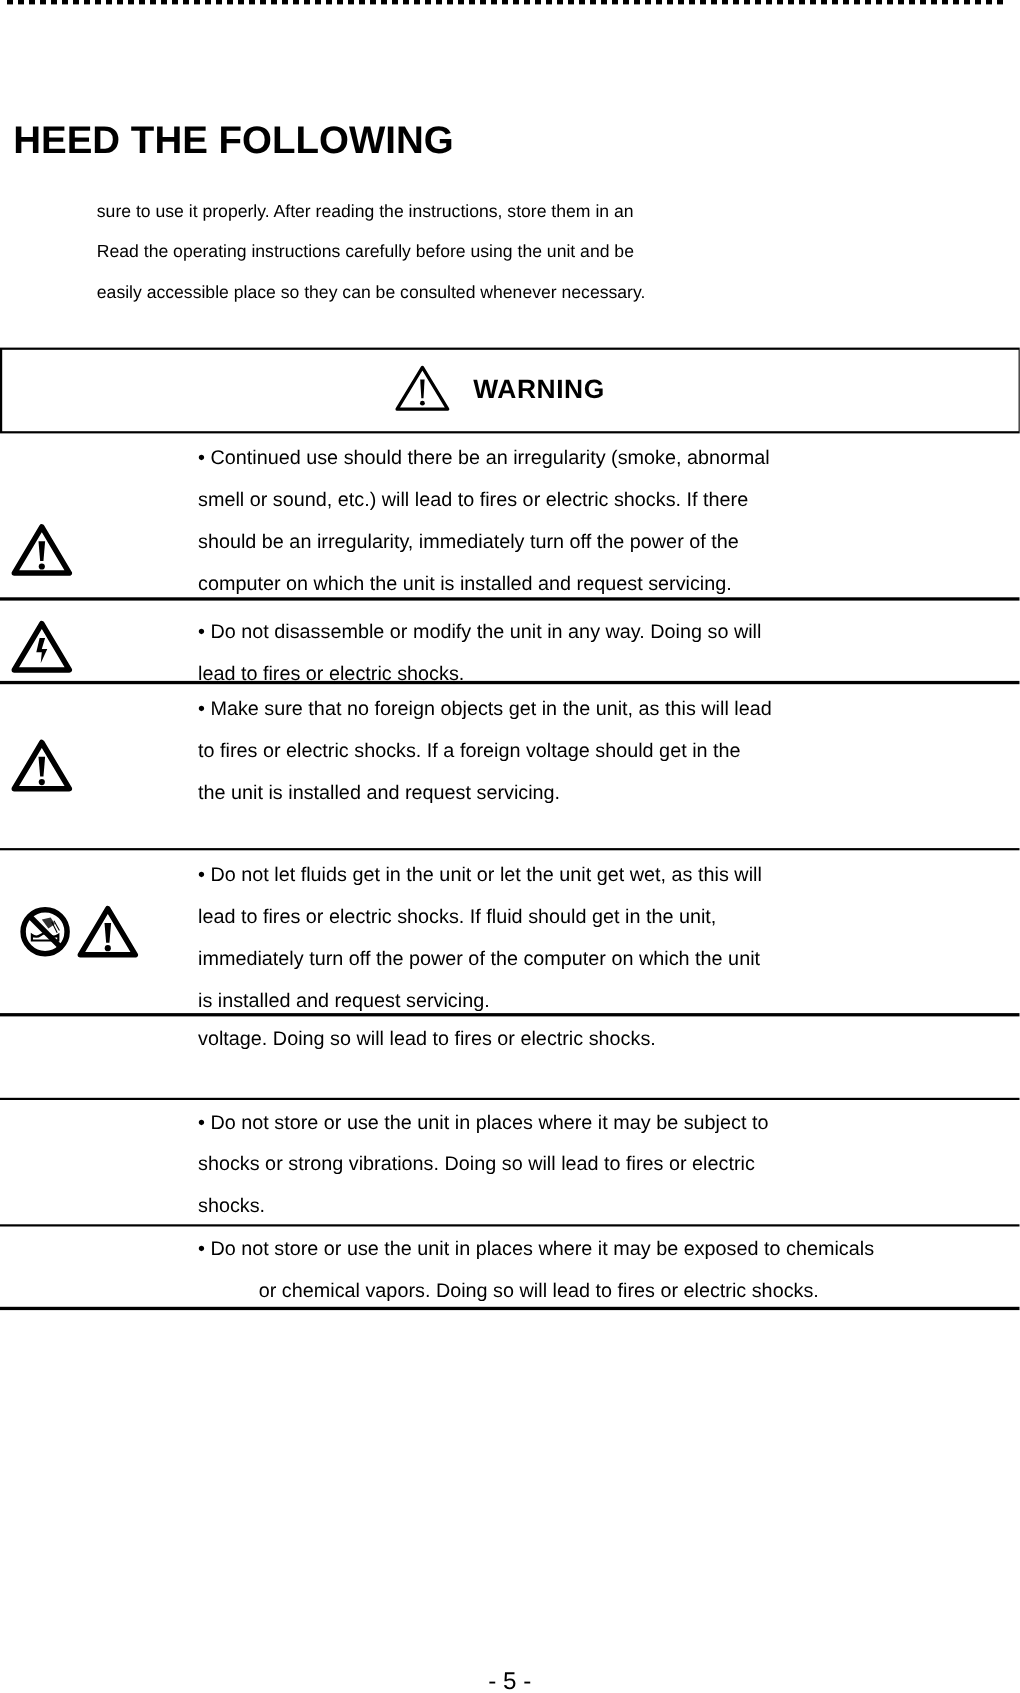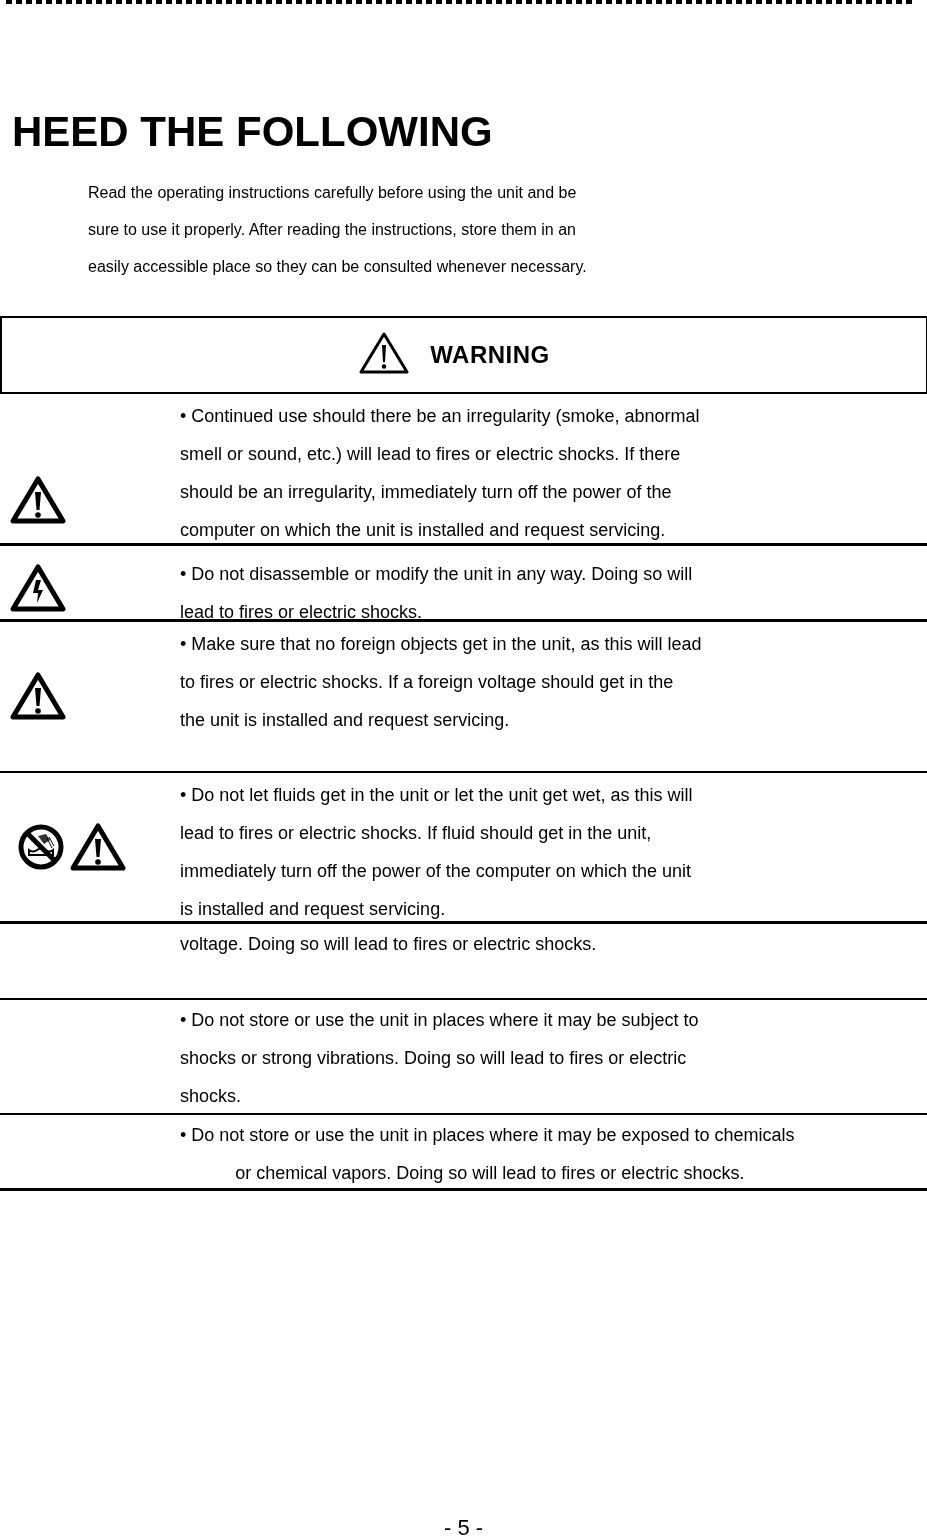--- a/index.html
+++ b/index.html
@@ -6,21 +6,21 @@
     body {
       width: 927px; height: 1539px; position: relative; overflow: hidden;
       font-family: "Liberation Sans", sans-serif; color: #000;
     }
     .dash-rule {
       position: absolute; left: 6px; top: 0px; width: 910px; height: 4px;
       background-image: repeating-linear-gradient(to right, #000 0 6px, transparent 6px 10px);
     }
     .title {
       position: absolute; left: 12px; top: 108px; margin: 0;
-      font-size: 42px; font-weight: bold; letter-spacing: 0px;
+      font-size: 35px; font-weight: bold; letter-spacing: 0px;
     }
     .intro {
       position: absolute; left: 88px; top: 174px; width: 620px;
     }
     .intro-line {
       font-size: 16px; line-height: 37px; white-space: nowrap; display: block;
     }
     .warning-box {
       position: absolute; left: 0px; top: 316px; width: 924px; height: 74px;
       border: 2px solid #000; box-sizing: content-box;
@@ -52,22 +52,22 @@
     }
   </style>
 </head>
 <body>
 
 <div class="dash-rule"></div>
 
 <h1 class="title">HEED THE FOLLOWING</h1>
 
 <div class="intro">
+  <span class="intro-line">sure to use it properly. After reading the instructions, store them in an</span>
   <span class="intro-line">Read the operating instructions carefully before using the unit and be</span>
-  <span class="intro-line">sure to use it properly. After reading the instructions, store them in an</span>
   <span class="intro-line">easily accessible place so they can be consulted whenever necessary.</span>
 </div>
 
 <div class="warning-box">
   <div class="inner">
     <span>
       <svg viewBox="0 0 52 44">
           <path d="M26 3 L49 41 L3 41 Z" fill="none" stroke="#000" stroke-width="3" stroke-linejoin="round"></path>
           <path d="M24 14 L28 14 L27 31 L25 31 Z" fill="#000"></path>
           <circle cx="26" cy="35.5" r="2.2" fill="#000"></circle>

